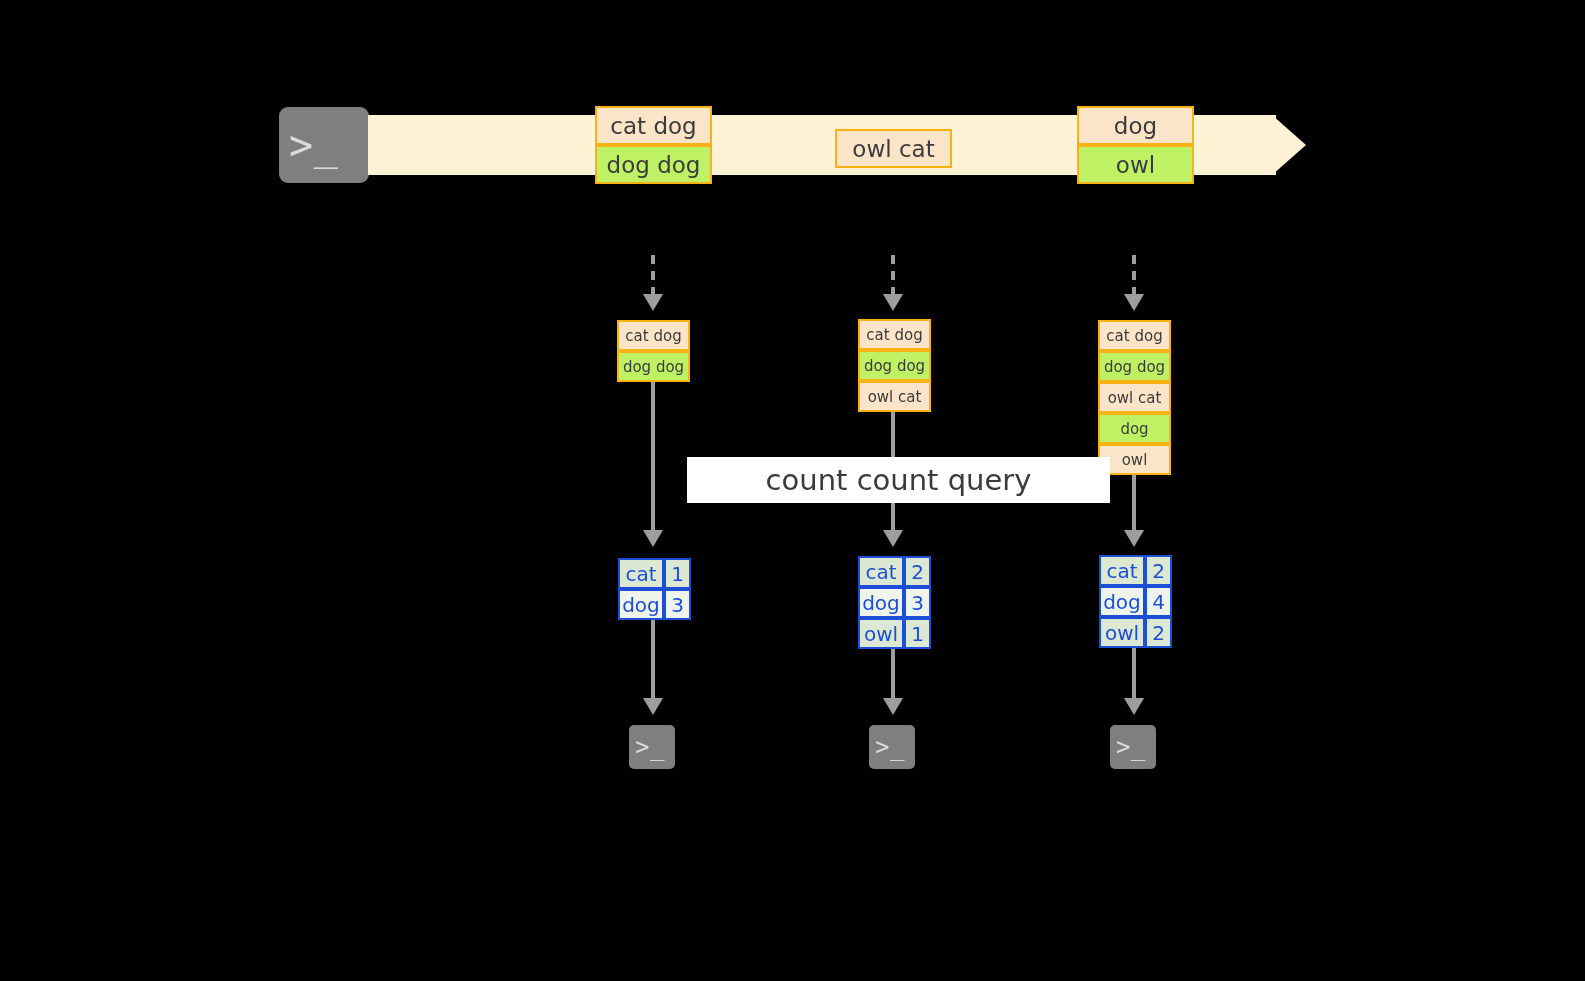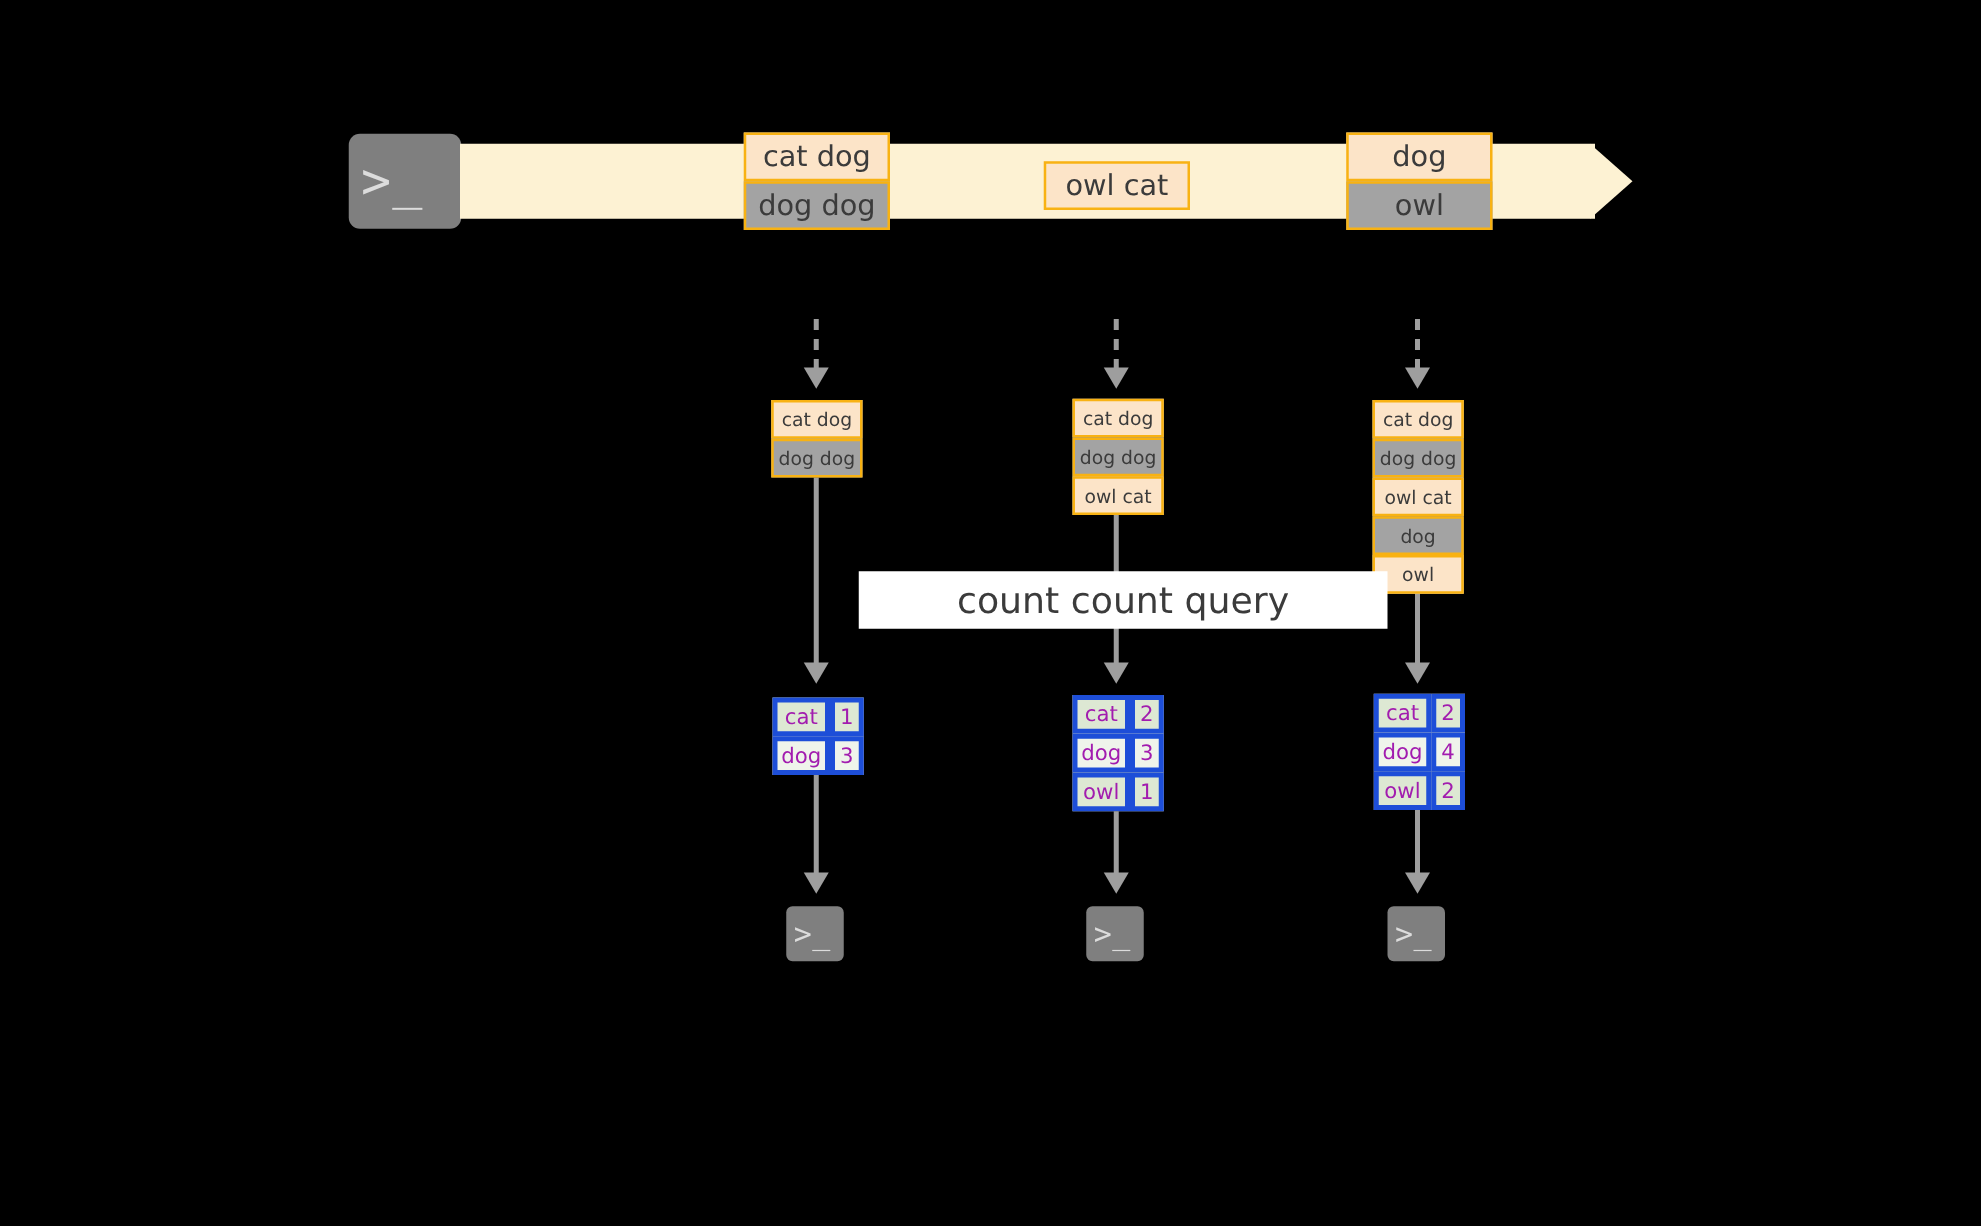--- a/index.html
+++ b/index.html
@@ -71,34 +71,34 @@
     position: absolute;
     box-sizing: border-box;
     border: 2px solid #f8b213;
     display: flex;
     align-items: center;
     justify-content: center;
     color: #3b3b3b;
     white-space: nowrap;
   }
   .ebox.fill-a { background: #fce4c8; }
-  .ebox.fill-b { background: #a3a3a3; }
+  .ebox.fill-b { background: #bef264; }
   .ebox.big  { font-size: 23px; }
   .ebox.mid  { font-size: 15px; }
 
   
   .gcell {
     position: absolute;
     box-sizing: border-box;
-    border: 4px solid #1d4ed8;
+    border: 2px solid #1d4ed8;
     display: flex;
     align-items: center;
     justify-content: center;
-    font-size: 17px;
-    color: #a21caf;
+    font-size: 20px;
+    color: #1d4ed8;
     white-space: nowrap;
   }
   .gcell.fill-a { background: #dde8d3; }
   .gcell.fill-b { background: #eff4eb; }
 
   
   .vline {
     position: absolute;
     width: 4px;
     background: #9e9e9e;

